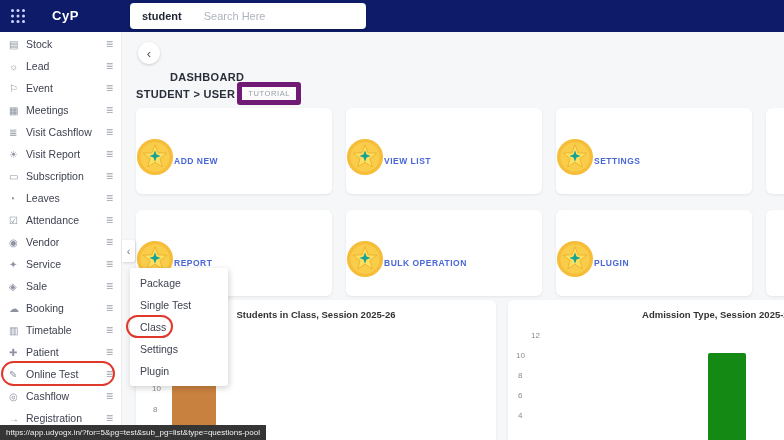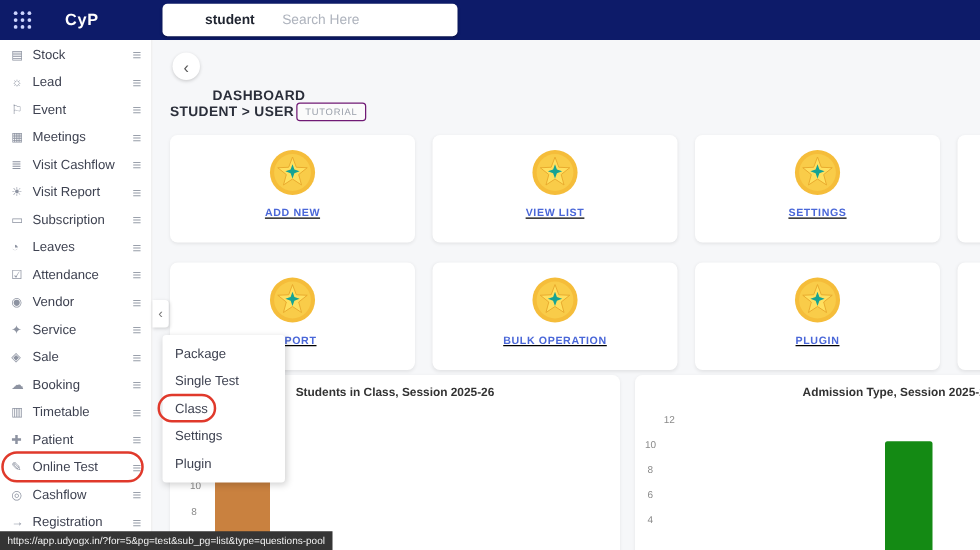--- a/index.html
+++ b/index.html
@@ -4,42 +4,42 @@
 <style>
   * { margin:0; padding:0; box-sizing:border-box; }
   body { font-family:"Liberation Sans", sans-serif; background:#ddd; }
   .screen { position:relative; width:784px; height:440px; overflow:hidden; background:#fff; }
 
   
   .header { position:absolute; left:0; top:0; width:784px; height:32px; background:#0d1b69; z-index:20; }
   .apps-icon { position:absolute; left:10px; top:8px; cursor:pointer; }
   .logo { position:absolute; left:52px; top:8px; color:#ffffff; font-weight:bold; font-size:13px; letter-spacing:.6px; cursor:pointer; }
   .searchbox { position:absolute; left:130px; top:3px; width:236px; height:26px; background:#fff; border-radius:4px; display:flex; align-items:center; padding:0 12px; gap:22px; cursor:text; box-shadow:0 1px 2px rgba(0,0,0,.25); }
-  .search-cat { font-size:11px; font-weight:bold; color:#1f2430; cursor:pointer;margin-left:22px; }
+  .search-cat { font-size:11px; font-weight:bold; color:#1f2430; cursor:pointer; }
   .search-ph { font-size:11px; color:#aeb3bd; }
 
   
   .sidebar { position:absolute; left:0; top:32px; width:122px; height:408px; background:#fff; border-right:1px solid #ececec; padding-top:1px; z-index:10; }
   .side-item { height:22px; display:flex; align-items:center; padding:0 8px 0 9px; cursor:pointer; }
   .side-ico { width:17px; font-size:10px; color:#8d93a1; }
   .side-label { flex:1; font-size:10.5px; color:#3e4251; white-space:nowrap; overflow:hidden; }
   .side-menu { font-size:12px; color:#9aa0ab; cursor:grab; }
 
   
   .main { position:absolute; left:122px; top:32px; right:0; bottom:0; background:#f6f7f9; }
   .back-circle { position:absolute; left:16px; top:10px; width:22px; height:22px; border-radius:50%; background:#fff; box-shadow:0 1px 3px rgba(0,0,0,.18); display:flex; align-items:center; justify-content:center; font-size:13px; color:#555; cursor:pointer; }
   .back-label { position:absolute; left:48px; top:15px; font-size:11px; font-weight:bold; color:#2a2e3a; letter-spacing:.3px;margin-top:24px; }
   .breadcrumb-row { position:absolute; left:14px; top:50px; display:flex; align-items:center; gap:2px; }
   .breadcrumb { font-size:11px; font-weight:bold; color:#2a2e3a; letter-spacing:.3px; }
-  .tut-badge { font-size:7.5px; color:#9aa0ab; border:1px solid #701a75; background:#fbfbfb; border-radius:3px; padding:2px 6px; letter-spacing:.6px; cursor:pointer; }
+  .tut-badge { font-size:7.5px; color:#9aa0ab; border:5px solid #701a75; background:#fbfbfb; border-radius:3px; padding:2px 6px; letter-spacing:.6px; cursor:pointer; }
 
   .cards-row { position:absolute; left:14px; display:flex; gap:14px; width:850px; }
   .cards-row.r1 { top:76px; }
   .cards-row.r2 { top:178px; }
-  .card { width:196px; height:86px; background:#fff; border-radius:6px; box-shadow:0 1px 3px rgba(0,0,0,.08); display:flex; flex-direction:column; align-items:center; padding-top:11px; cursor:pointer; flex:0 0 auto;text-decoration:underline; }
+  .card { width:196px; height:86px; background:#fff; border-radius:6px; box-shadow:0 1px 3px rgba(0,0,0,.08); display:flex; flex-direction:row; align-items:center; padding-top:11px; cursor:pointer; flex:0 0 auto; }
   .card-label { margin-top:8px; font-size:8.5px; font-weight:bold; color:#4a67d8; letter-spacing:.5px; }
 
   
   .charts-row { position:absolute; left:14px; top:268px; display:flex; gap:12px; }
   .chart-card { position:relative; background:#fff; border-radius:6px; box-shadow:0 1px 3px rgba(0,0,0,.08); height:180px; flex:0 0 auto; }
   .chart-left { width:360px; }
   .chart-right { width:420px; }
   .chart-title { text-align:center; font-size:9.5px; font-weight:bold; color:#333; padding-top:9px; }
   .tick { position:absolute; font-size:8px; color:#8a8a8a; }
   .t-l1 { left:16px; top:84px; } .t-l2 { left:17px; top:105px; }

